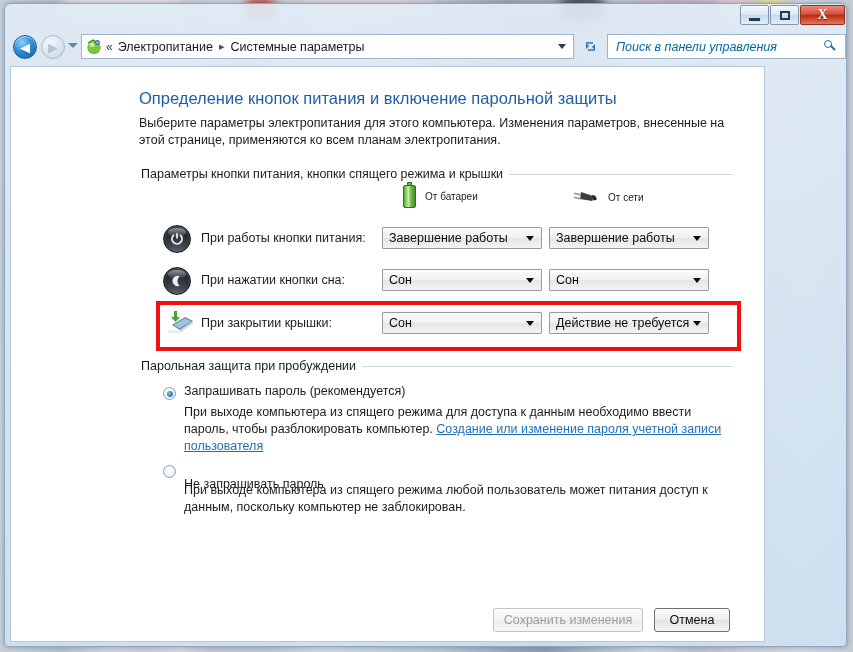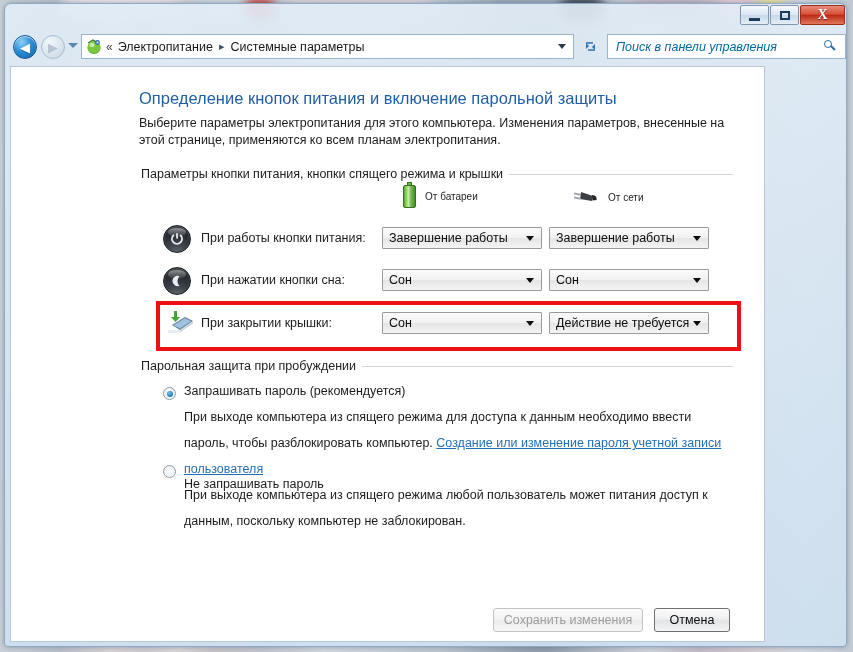--- a/index.html
+++ b/index.html
@@ -451,21 +451,21 @@
   .opt-title {
     position: absolute;
     font-size: 12.5px;
     color: #1c1c1c;
     white-space: nowrap;
   }
   .opt-desc {
     position: absolute;
     font-size: 12.5px;
     color: #1c1c1c;
-    line-height: 26px;
+    line-height: 17px;
     width: 550px;
   }
   .link {
     color: #1f6fb8;
     text-decoration: underline;
     cursor: pointer;
   }
 
   
   .btn {

